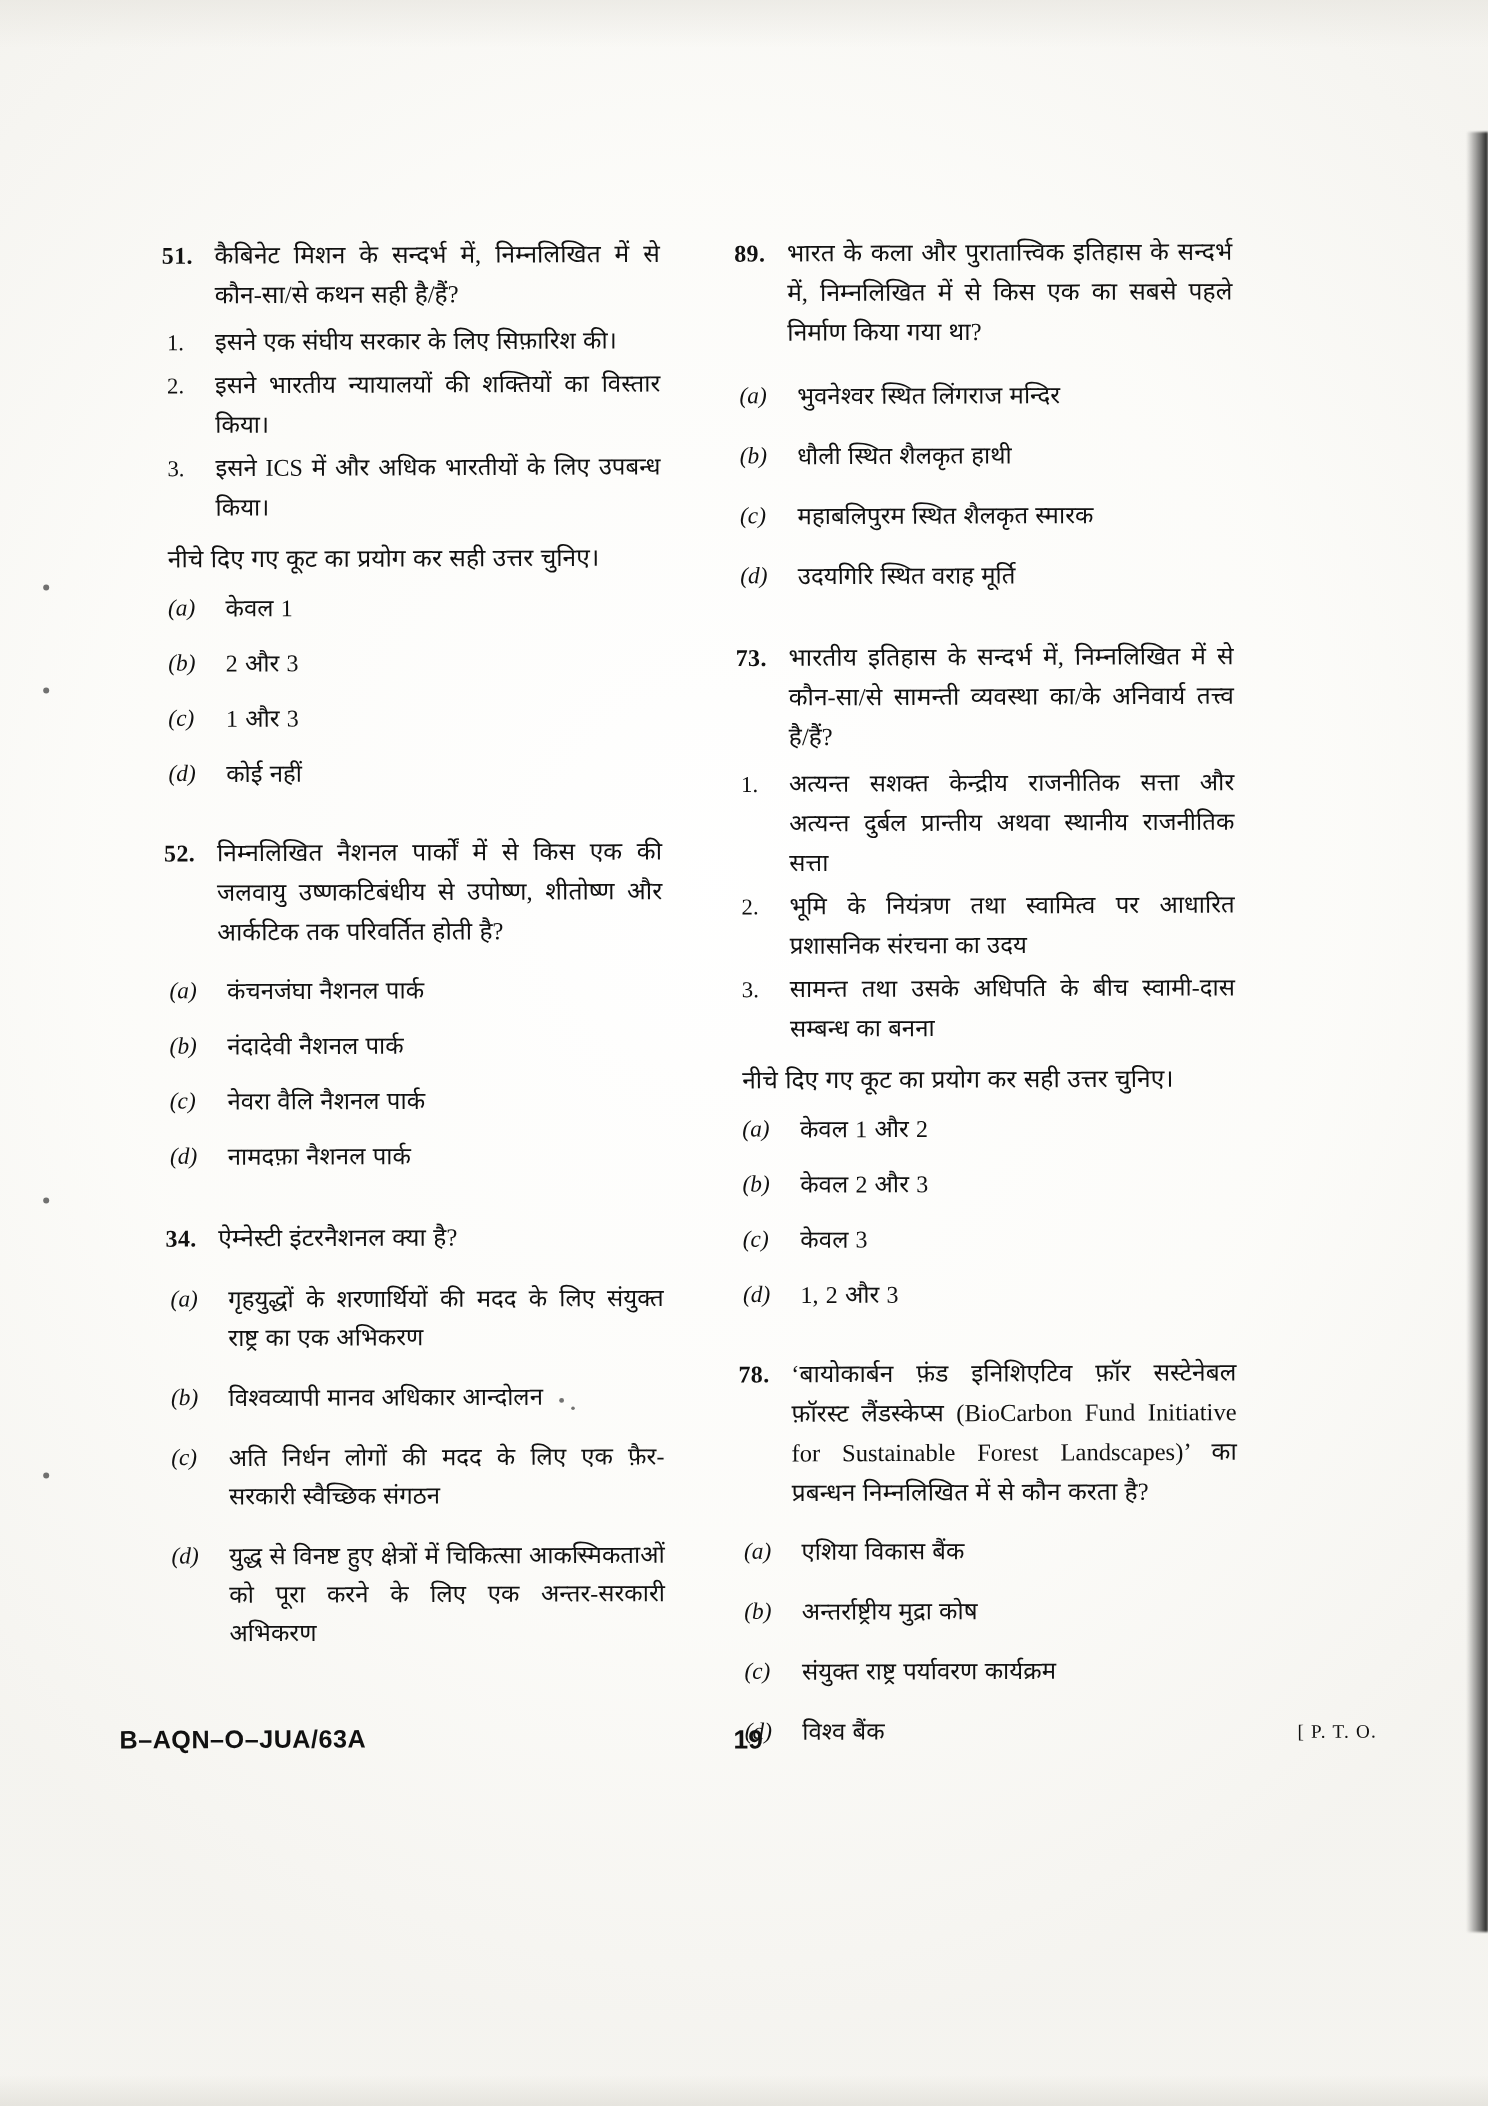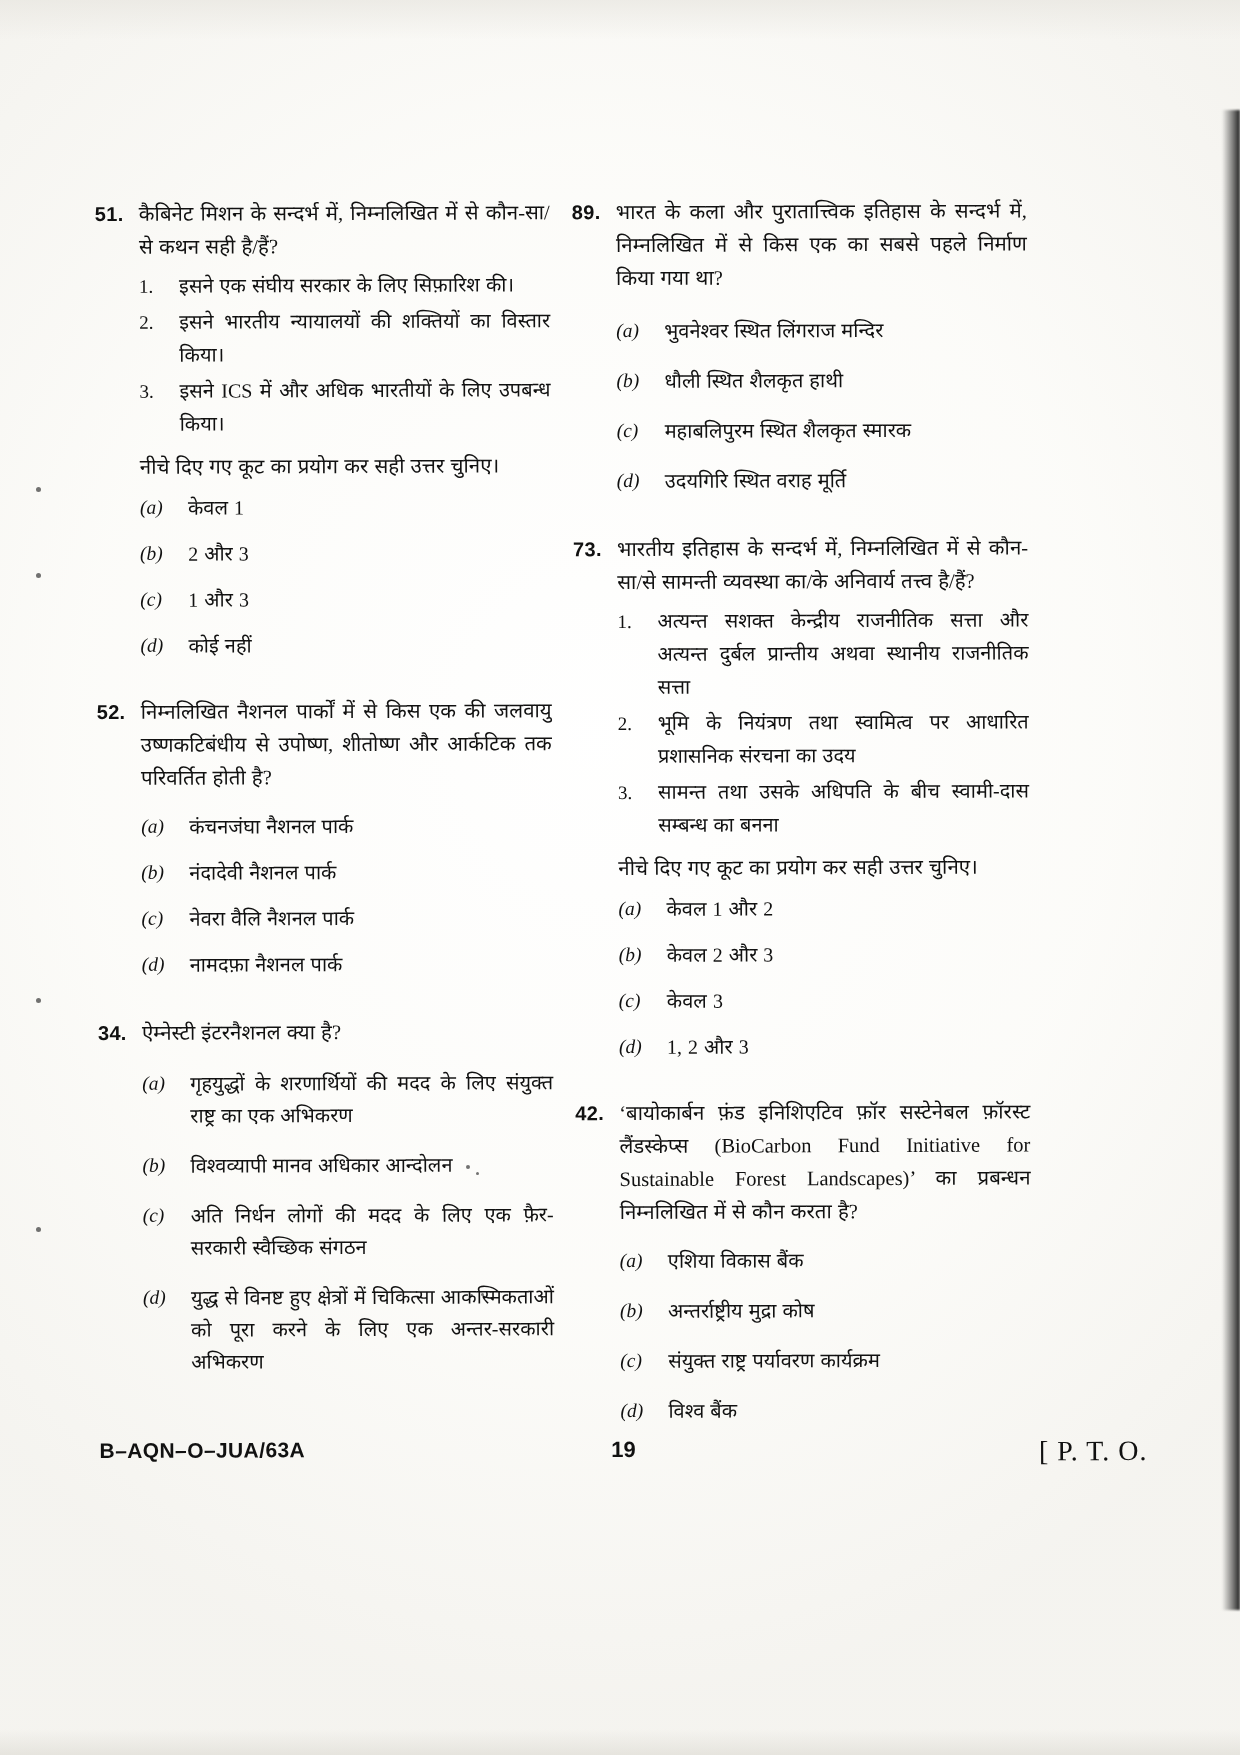--- a/index.html
+++ b/index.html
@@ -81,21 +81,22 @@
     display: flex;
     align-items: flex-start;
   }
   .q-num {
     flex: 0 0 auto;
     width: 44px;
     font-weight: bold;
     font-size: 20px;
     line-height: 32px;
     letter-spacing: 0.3px;
-    font-family: Liberation Sans, sans-serif;
+    font-family: Liberation Serif, serif;
+    margin-left: 40px;
   }
   .q-text {
     flex: 1 1 auto;
     font-size: 20.5px;
     line-height: 33px;
     text-align: justify;
     text-justify: inter-word;
     word-spacing: 1px;
   }
   .q-text.nojust { text-align: left; }
@@ -183,21 +184,21 @@
     text-align: center;
     font-family: "Liberation Sans", sans-serif;
     font-weight: bold;
     font-size: 22px;
   }
   .footer-pto {
     position: absolute;
     right: 0;
     top: 0;
     font-family: "Liberation Serif", serif;
-    font-size: 28px;
+    font-size: 16px;
     letter-spacing: 1px;
   }
 
   
   .skew { transform: rotate(-0.22deg); transform-origin: 50% 30%; }
 </style>
 </head>
 <body>
 
 <div id="page">
@@ -373,21 +374,21 @@
           </div>
           <div class="opt">
             <div class="opt-key">(d)</div>
             <div class="opt-body nojust">1, 2 और 3</div>
           </div>
         </div>
       </div>
 
       <div class="q" style="margin-top:34px;">
         <div class="q-head">
-          <div class="q-num">42.</div>
+          <div class="q-num">78.</div>
           <div class="q-text">‘बायोकार्बन फ़ंड इनिशिएटिव फ़ॉर सस्टेनेबल फ़ॉरस्ट लैंडस्केप्स (BioCarbon Fund Initiative for Sustainable Forest Landscapes)’ का प्रबन्धन निम्नलिखित में से कौन करता है?</div>
         </div>
         <div class="opts" style="margin-top:16px;">
           <div class="opt" style="margin-bottom:18px;">
             <div class="opt-key">(a)</div>
             <div class="opt-body nojust">एशिया विकास बैंक</div>
           </div>
           <div class="opt" style="margin-bottom:18px;">
             <div class="opt-key">(b)</div>
             <div class="opt-body nojust">अन्तर्राष्ट्रीय मुद्रा कोष</div>

